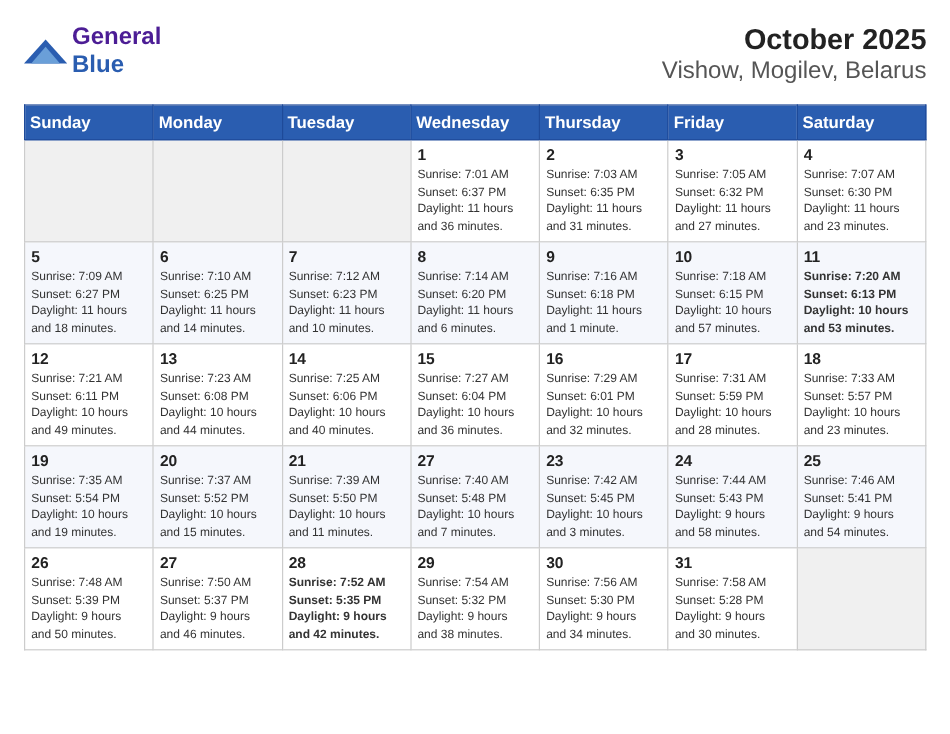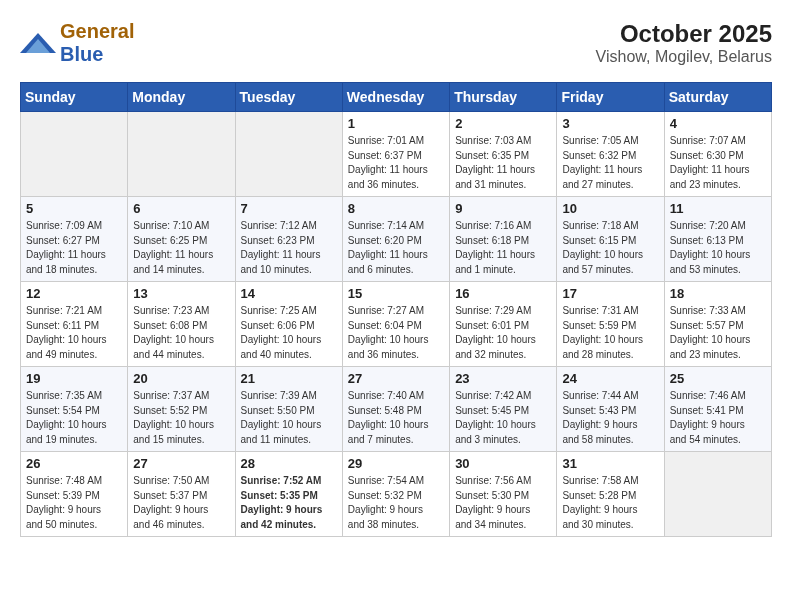--- a/index.html
+++ b/index.html
@@ -28,21 +28,21 @@
     }
     .title-area {
       text-align: right;
     }
     .month-title {
       font-size: 24px;
       font-weight: bold;
       color: #222;
     }
     .location {
-      font-size: 16px;
+      font-size: 20px;
       color: #555;
     }
     .calendar {
       width: 100%;
       border-collapse: collapse;
       border: 1px solid #ccc;
     }
     .calendar th {
       background-color: #2a5db0;
       color: #fff;
@@ -88,21 +88,21 @@
 <body>
 
 <div class="header-area">
   <div class="logo">
     <div class="logo-row">
       <svg width="36" height="28" viewBox="0 0 36 28">
         <polygon points="18,4 36,24 0,24" fill="#2a5db0"></polygon>
         <polygon points="18,10 30,24 6,24" fill="#6a9fd8"></polygon>
       </svg>
       <div>
-        <span style="font-size:20px;font-weight:bold;color:#a16207;">General</span><br>
+        <span style="font-size:20px;font-weight:bold;color:#4c1d95;">General</span><br>
         <span style="font-size:20px;font-weight:bold;color:#2a5db0;">Blue</span>
       </div>
     </div>
   </div>
   <div class="title-area">
     <div class="month-title">October 2025</div>
     <div class="location">Vishow, Mogilev, Belarus</div>
   </div>
 </div>
 
@@ -190,21 +190,21 @@
         </td>
         <td>
           <span class="day-num">10</span>
           <div class="day-info" style="white-space: pre-line;">Sunrise: 7:18 AM
 Sunset: 6:15 PM
 Daylight: 10 hours
 and 57 minutes.</div>
         </td>
         <td>
           <span class="day-num">11</span>
-          <div class="day-info" style="white-space: pre-line;">Sunrise: 7:20 AM
+          <div class="day-info" style="white-space: pre-line; font-weight: bold;">Sunrise: 7:20 AM
 Sunset: 6:13 PM
 Daylight: 10 hours
 and 53 minutes.</div>
         </td>
       </tr>
       <tr>
         <td>
           <span class="day-num">12</span>
           <div class="day-info" style="white-space: pre-line;">Sunrise: 7:21 AM
 Sunset: 6:11 PM

